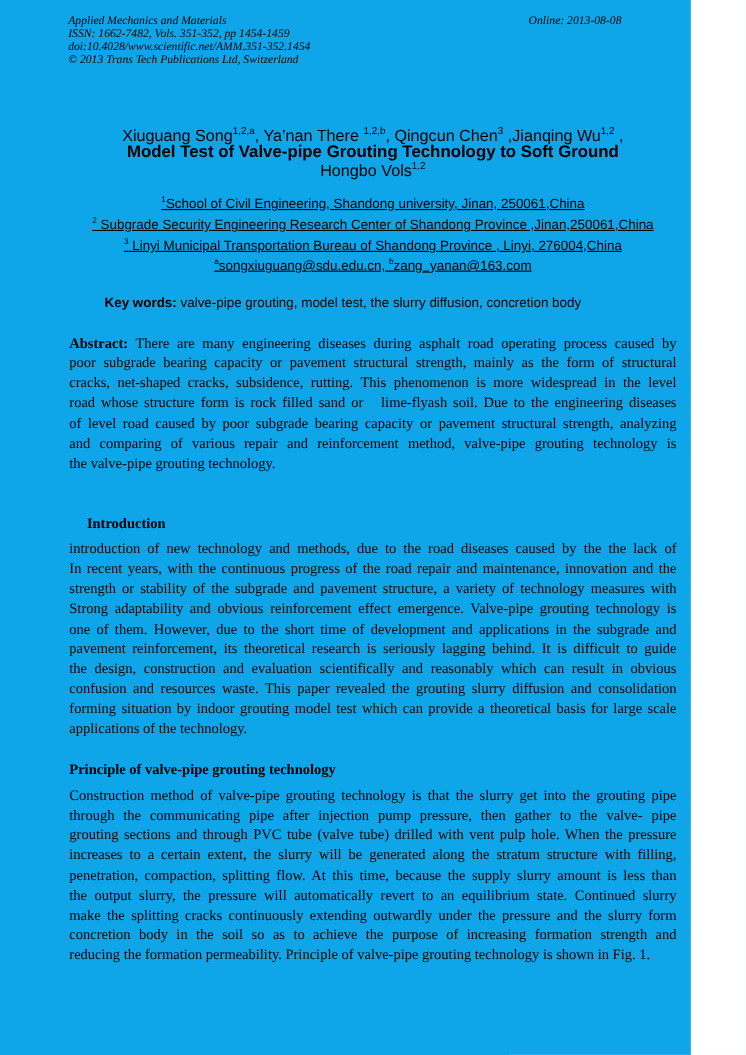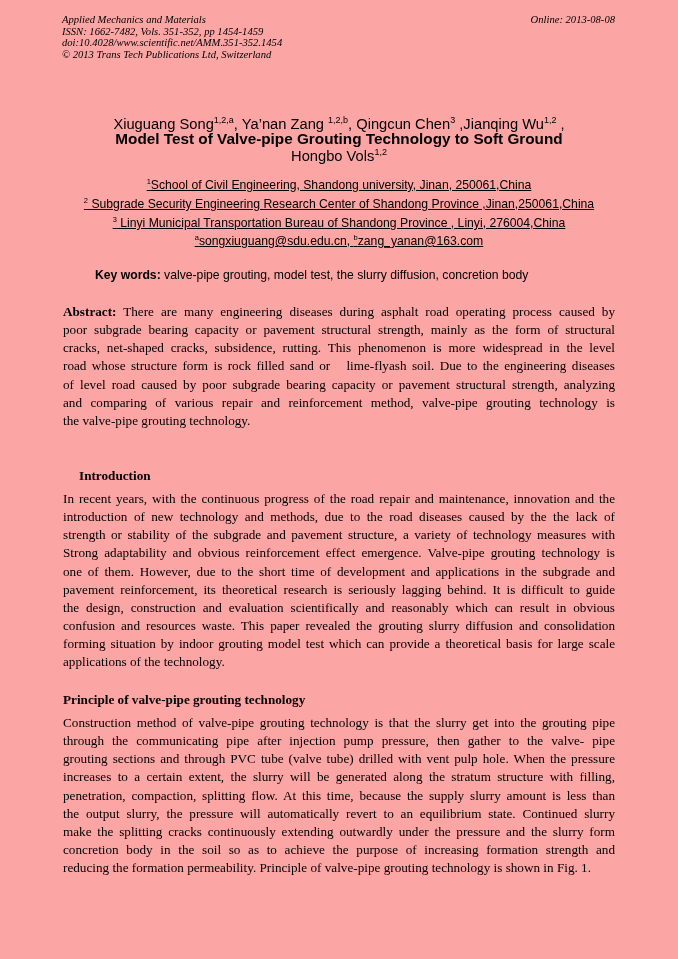--- a/index.html
+++ b/index.html
@@ -1,17 +1,17 @@
 <!DOCTYPE html>
 <html><head>
   <meta charset="utf-8">
   <style>
     html, body { margin: 0; padding: 0; background: #ffffff; }
     body { width: 678px; height: 959px; position: relative; overflow: hidden; color: #000; }
-    .page { position: absolute; left: 0; top: 0; width: 678px; height: 959px; background: #fca5a5; }
+    .page { position: absolute; left: 0; top: 0; width: 628px; height: 959px; background: #0ea5e9; }
 
     .hdr-left {
       position: absolute; left: 62px; top: 14px;
       font-family: "Liberation Serif", serif; font-style: italic;
       font-size: 10.6px; line-height: 11.5px; color: #000;
     }
     .hdr-right {
       position: absolute; right: 63px; top: 14px;
       font-family: "Liberation Serif", serif; font-style: italic;
       font-size: 10.6px; line-height: 11.5px;
@@ -74,21 +74,21 @@
   <div class="hdr-left">
     <div>Applied Mechanics and Materials</div>
     <div>ISSN: 1662-7482, Vols. 351-352, pp 1454-1459</div>
     <div>doi:10.4028/www.scientific.net/AMM.351-352.1454</div>
     <div>© 2013 Trans Tech Publications Ltd, Switzerland</div>
   </div>
   <div class="hdr-right">Online: 2013-08-08</div>
 
   <div class="title">Model Test of Valve-pipe Grouting Technology to Soft Ground</div>
 
-  <div class="authors l1"><span>Xiuguang Song</span><sup>1,2,a</sup>, <span>Ya’nan Zang</span> <sup>1,2,b</sup>, <span>Qingcun Chen</span><sup>3</sup> ,<span>Jianqing Wu</span><sup>1,2</sup> ,</div>
+  <div class="authors l1"><span>Xiuguang Song</span><sup>1,2,a</sup>, <span>Ya’nan There</span> <sup>1,2,b</sup>, <span>Qingcun Chen</span><sup>3</sup> ,<span>Jianqing Wu</span><sup>1,2</sup> ,</div>
   <div class="authors l2"><span>Hongbo Vols</span><sup>1,2</sup></div>
 
   <div class="affil a1"><sup>1</sup><span>School of Civil Engineering, Shandong university, Jinan, 250061,China</span></div>
   <div class="affil a2"><sup>2</sup><span> Subgrade Security Engineering Research Center of Shandong Province ,Jinan,250061,China</span></div>
   <div class="affil a3"><sup>3</sup><span> Linyi Municipal Transportation Bureau of Shandong Province , Linyi, 276004,China</span></div>
   <div class="affil a4"><sup>a</sup><span>songxiuguang@sdu.edu.cn, </span><sup>b</sup><span>zang_yanan@163.com</span></div>
 
   <div class="keywords"><b>Key words:</b><span> valve-pipe grouting, model test, the slurry diffusion, concretion body</span></div>
 
   <div class="para abstract">
@@ -96,22 +96,22 @@
     <span class="line">poor subgrade bearing capacity or pavement structural strength, mainly as the form of structural</span>
     <span class="line">cracks, net-shaped cracks, subsidence, rutting. This phenomenon is more widespread in the level</span>
     <span class="line">road whose structure form is rock filled sand or &nbsp; lime-flyash soil. Due to the engineering diseases</span>
     <span class="line">of level road caused by poor subgrade bearing capacity or pavement structural strength, analyzing</span>
     <span class="line">and comparing of various repair and reinforcement method, valve-pipe grouting technology is</span>
     <span class="line last">the valve-pipe grouting technology.</span>
   </div>
 
   <div class="heading h-intro">Introduction</div>
   <div class="para intro-body">
+    <span class="line">introduction of new technology and methods, due to the road diseases caused by the the lack of</span>
     <span class="line">In recent years, with the continuous progress of the road repair and maintenance, innovation and the</span>
-    <span class="line">introduction of new technology and methods, due to the road diseases caused by the the lack of</span>
     <span class="line">strength or stability of the subgrade and pavement structure, a variety of technology measures with</span>
     <span class="line">Strong adaptability and obvious reinforcement effect emergence. Valve-pipe grouting technology is</span>
     <span class="line">one of them. However, due to the short time of development and applications in the subgrade and</span>
     <span class="line">pavement reinforcement, its theoretical research is seriously lagging behind. It is difficult to guide</span>
     <span class="line">the design, construction and evaluation scientifically and reasonably which can result in obvious</span>
     <span class="line">confusion and resources waste. This paper revealed the grouting slurry diffusion and consolidation</span>
     <span class="line">forming situation by indoor grouting model test which can provide a theoretical basis for large scale</span>
     <span class="line last">applications of the technology.</span>
   </div>
 

